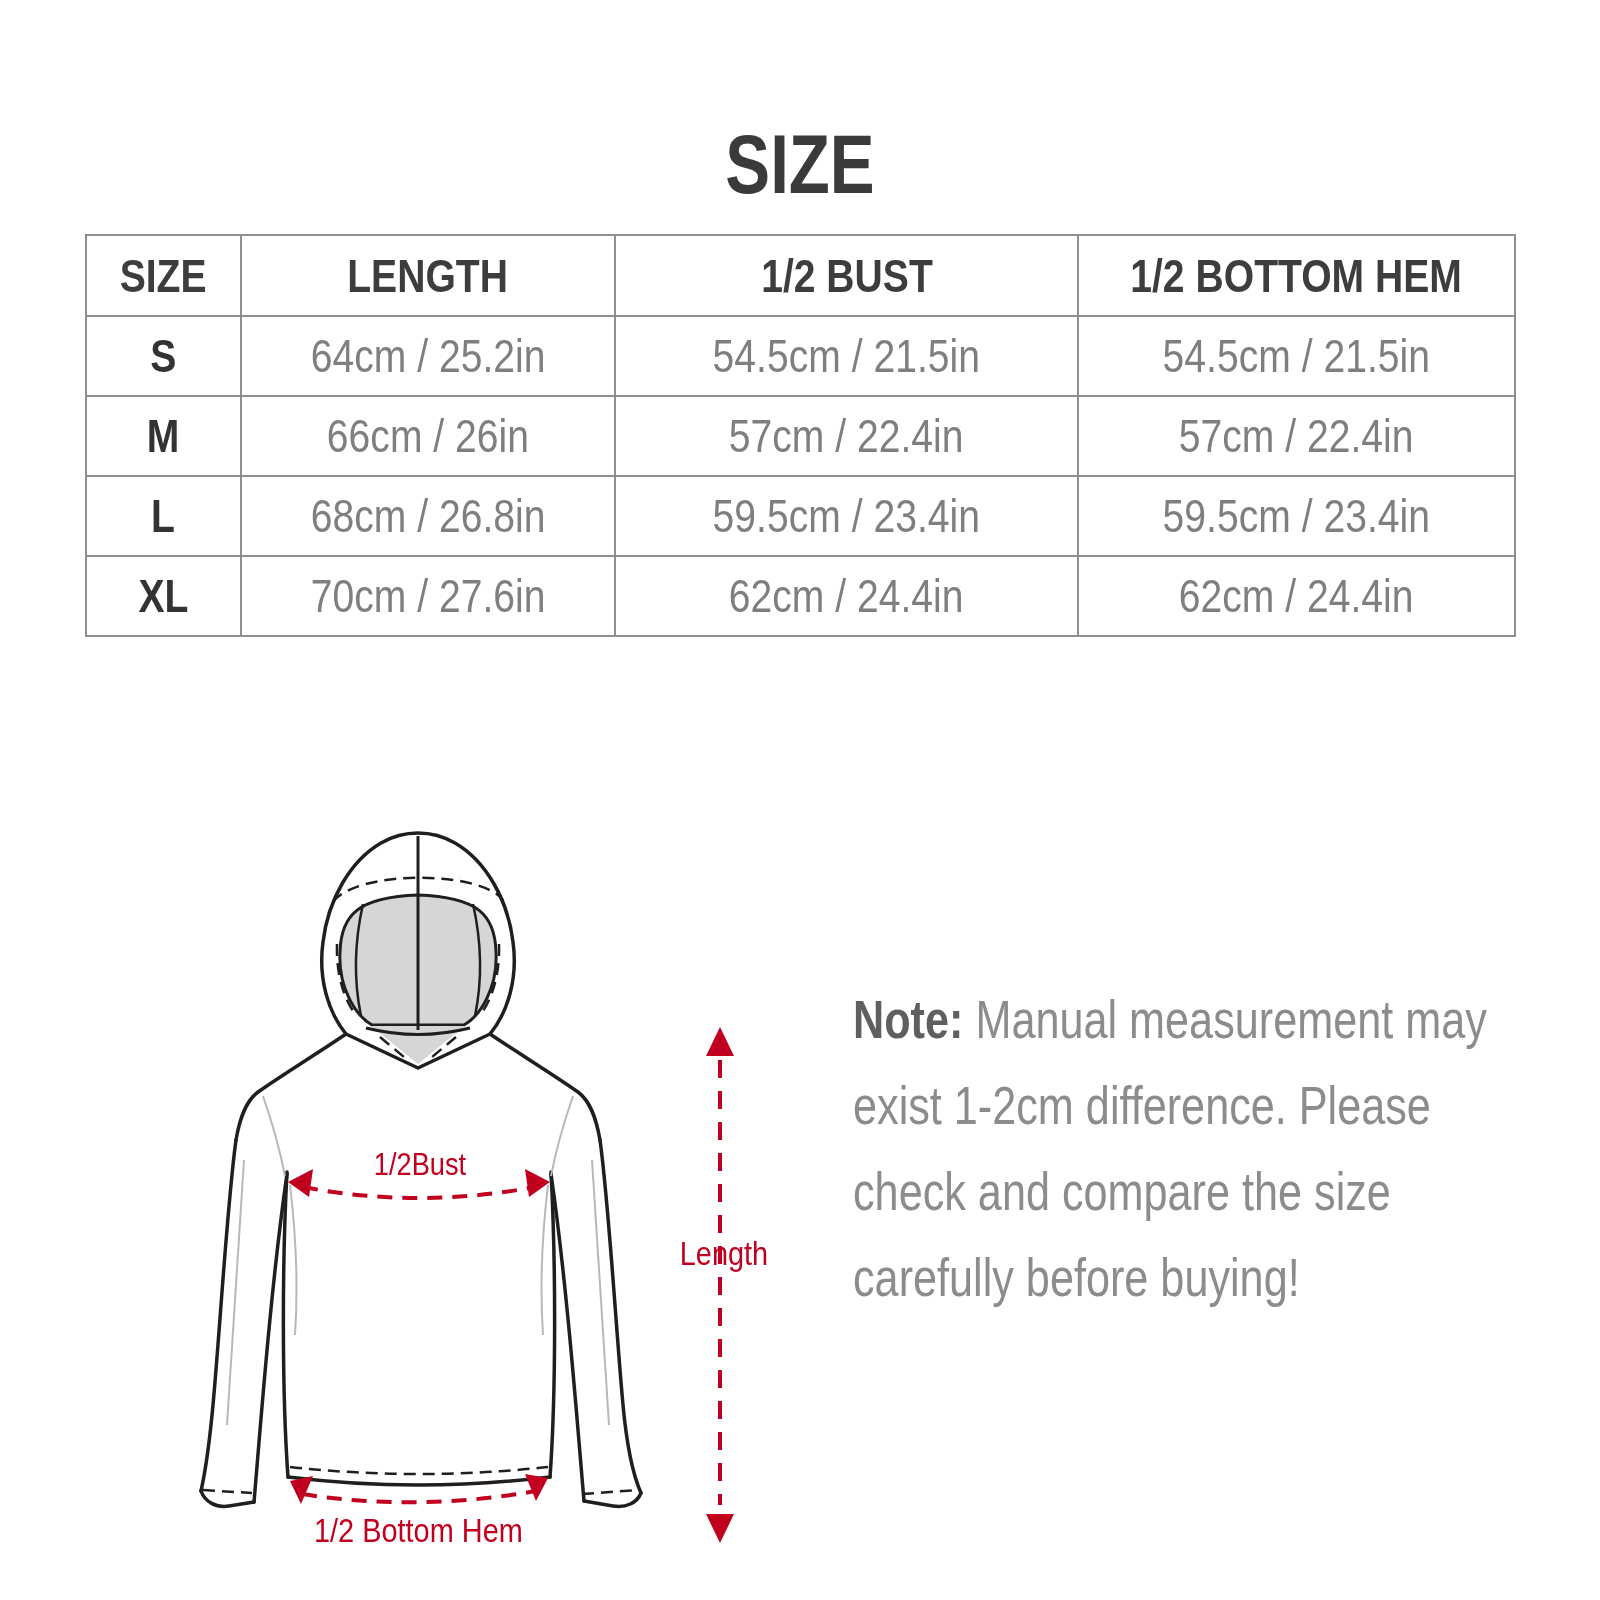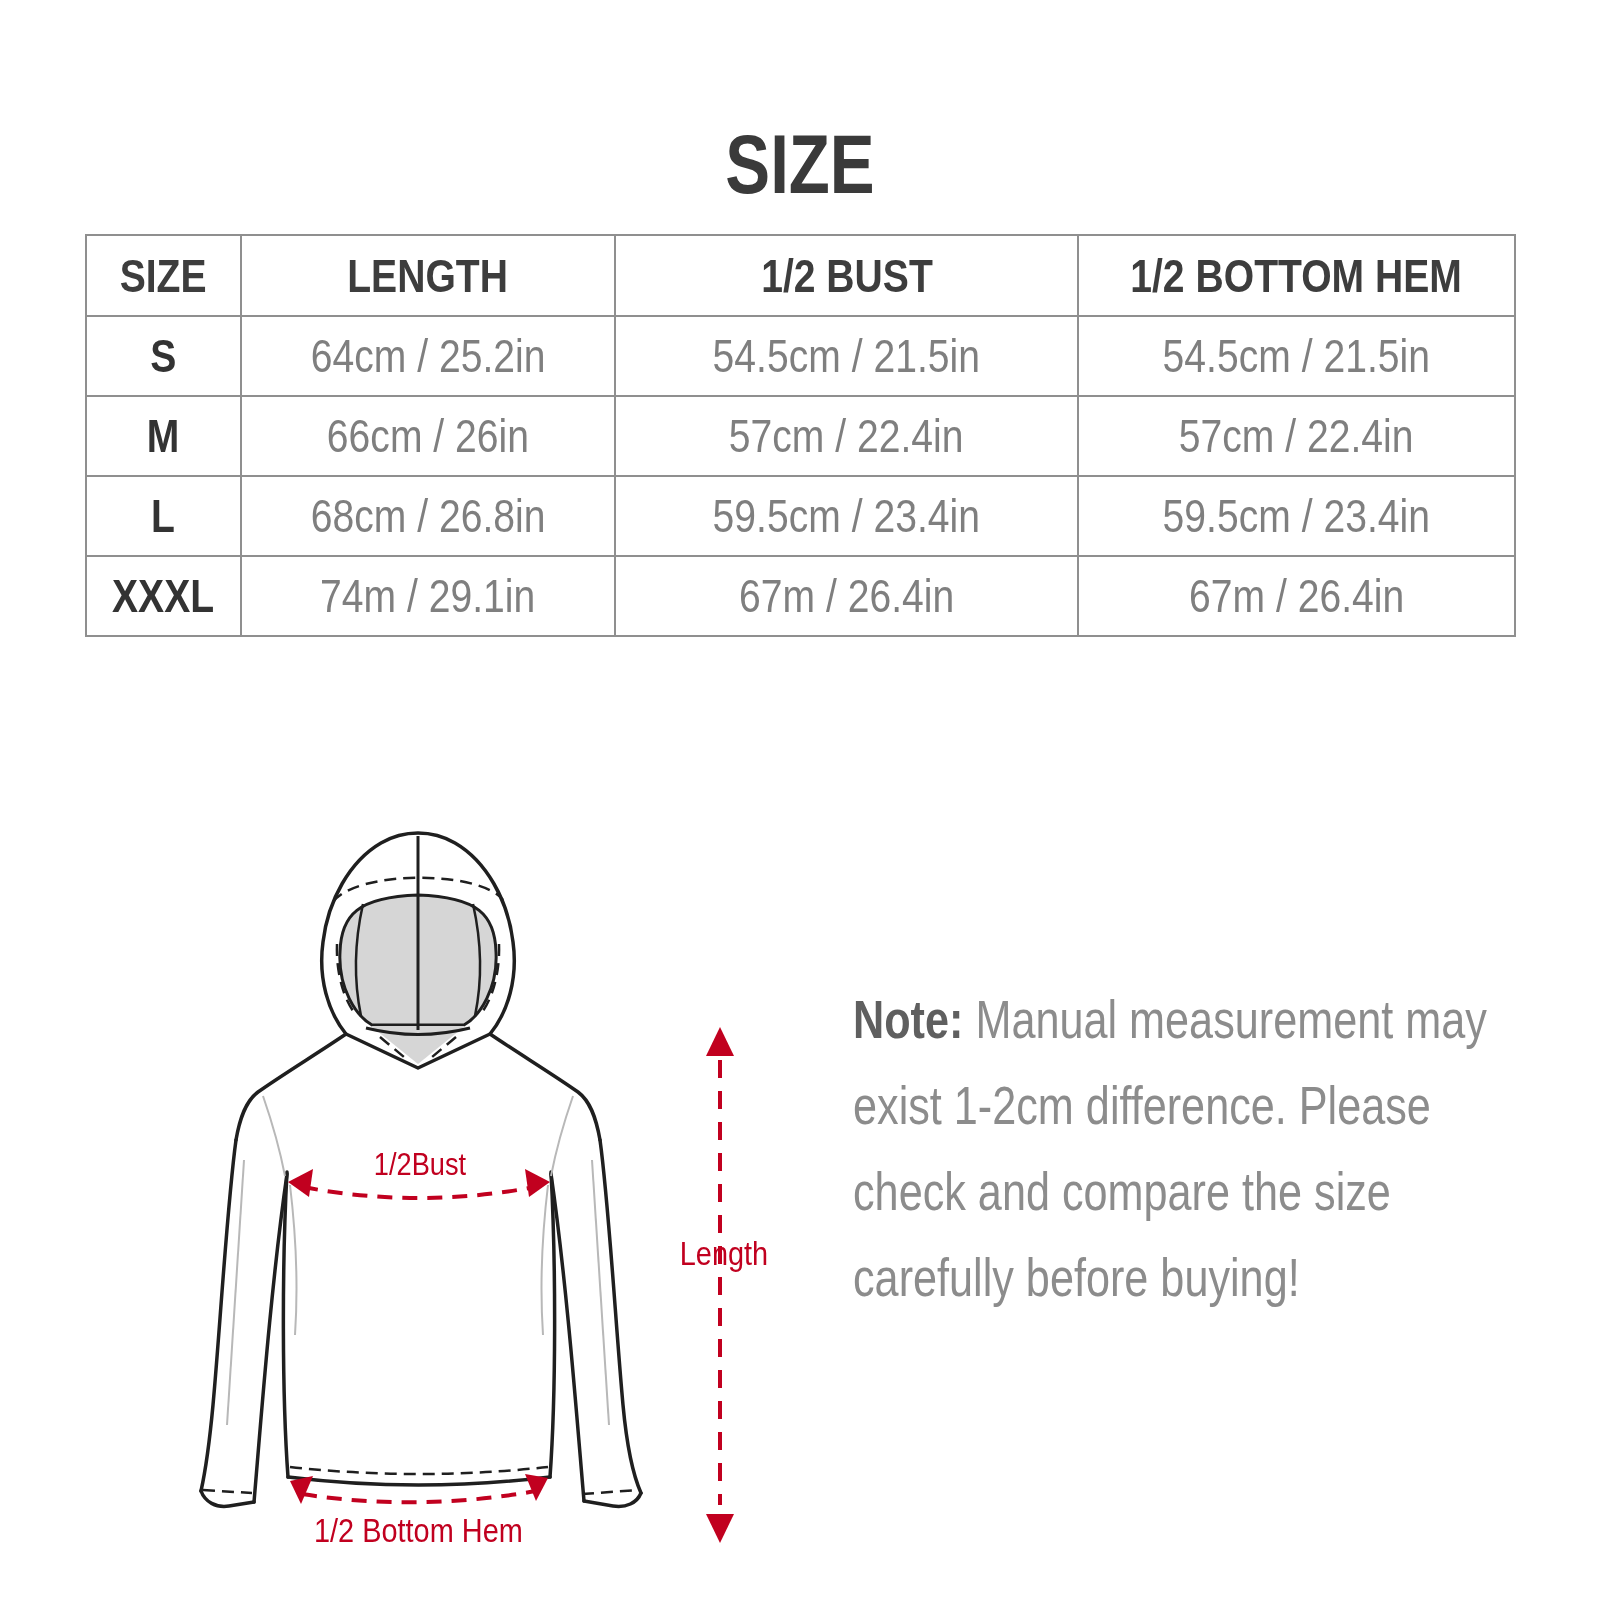--- a/index.html
+++ b/index.html
@@ -75,24 +75,24 @@
       <td class="val-col"><span class="cx">57cm / 22.4in</span></td>
       <td class="val-col"><span class="cx">57cm / 22.4in</span></td>
     </tr>
     <tr>
       <td class="size-col"><span class="cx">L</span></td>
       <td class="val-col"><span class="cx">68cm / 26.8in</span></td>
       <td class="val-col"><span class="cx">59.5cm / 23.4in</span></td>
       <td class="val-col"><span class="cx">59.5cm / 23.4in</span></td>
     </tr>
     <tr>
-      <td class="size-col"><span class="cx">XXXL</span></td>
-      <td class="val-col"><span class="cx">74m / 29.1in</span></td>
-      <td class="val-col"><span class="cx">67m / 26.4in</span></td>
-      <td class="val-col"><span class="cx">67m / 26.4in</span></td>
+      <td class="size-col"><span class="cx">XL</span></td>
+      <td class="val-col"><span class="cx">70cm / 27.6in</span></td>
+      <td class="val-col"><span class="cx">62cm / 24.4in</span></td>
+      <td class="val-col"><span class="cx">62cm / 24.4in</span></td>
     </tr>
   </tbody>
     </table>
 
   <svg class="diagram-svg" viewBox="0 0 1600 1600">
 
     <path d="M346,1034 C328,1012 318,978 323,942 C328,900 350,861 381,843 C393,836 405,833 418,833 C431,833 443,836 455,843 C486,861 508,900 513,942 C518,978 508,1012 490,1034 L418,1068 Z" fill="#ffffff" stroke="#1f1f1f" stroke-width="3.5" stroke-linejoin="round"></path>
 
     <path d="M340,952 C341,915 358,897 418,895 C478,897 495,915 496,952 C498,988 480,1016 464,1025 L372,1025 C356,1016 338,988 340,952 Z" fill="#d6d6d6" stroke="#1f1f1f" stroke-width="3"></path>
     <path d="M371,1026 L465,1026 L418,1064 Z" fill="#d6d6d6"></path>

